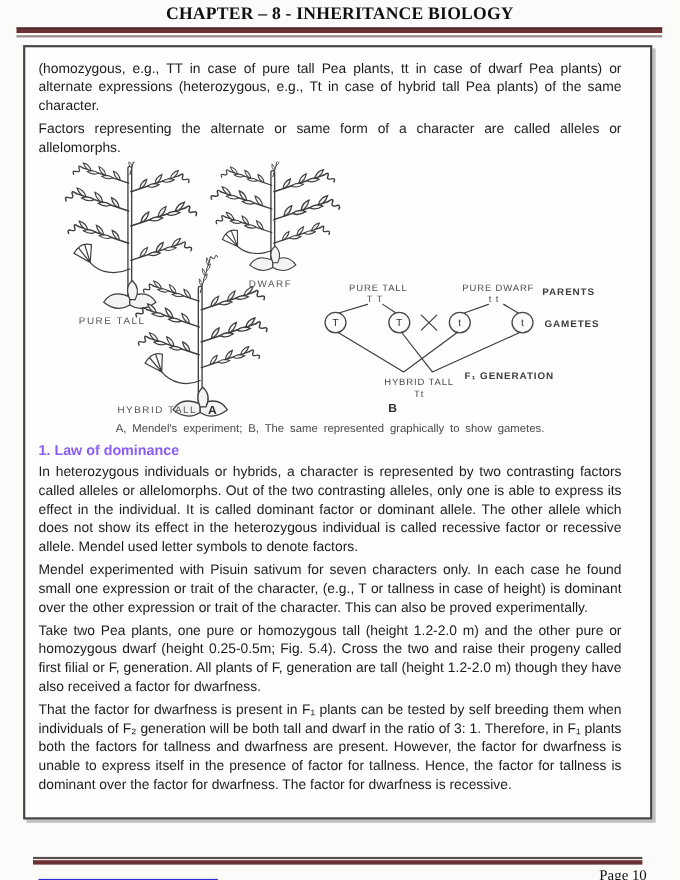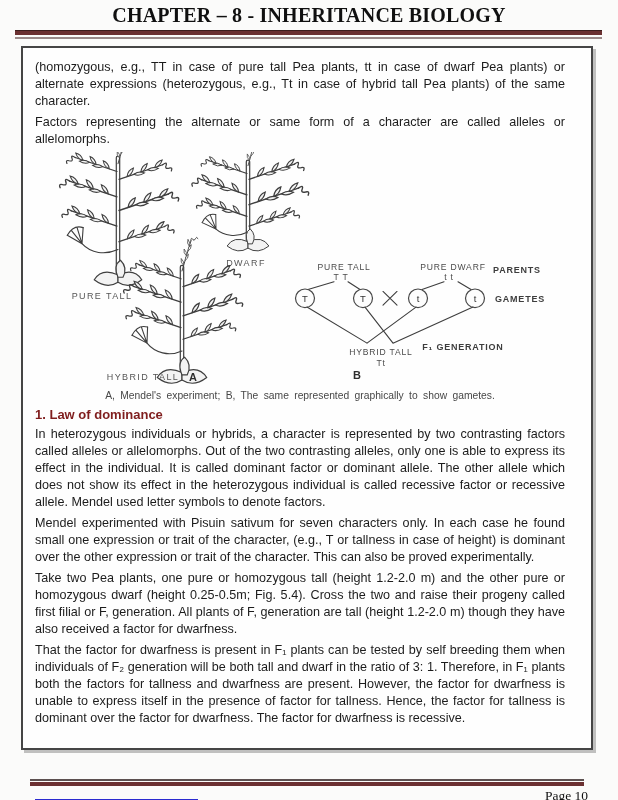--- a/index.html
+++ b/index.html
@@ -9,21 +9,21 @@
     font-family:"Liberation Sans",sans-serif;
     color:#1c1c1c;
   }
   .page{position:relative;width:618px;height:800px;}
   
   .chapter-title{
     margin:4px 0 3px;
     text-align:center;
     font-family:"Liberation Serif",serif;
     font-weight:bold;
-    font-size:20px;
+    font-size:16px;
     letter-spacing:.2px;
     color:#101010;
   }
   .header-rule{margin:0 16px 0 15px;}
   .header-rule .thick{height:4px;background:var(--accent,#6b3031);border-top:1px solid #3d1d1d;}
   .header-rule .gap{height:2px;}
   .header-rule .thin{height:2px;background:#9b8a8a;}
   
   .content-box{
     margin:7px 25px 0 21px;
@@ -37,21 +37,21 @@
   .content-box p{
     margin:3px 0 4px;
     font-size:12.6px;
     line-height:17px;
     text-align:justify;
   }
   h3.section-heading{
     margin:5px 0 2px;
     font-size:13px;
     line-height:16px;
-    color:#7f1d1d;
+    color:#8b5cf6;
   }
   
   .figure{width:552px;height:236px;}
   .figure svg{display:block;}
   .st{stroke:#3e3e3e;fill:none;stroke-width:1.1;stroke-linecap:round;}
   .lf{fill:#f3f3f3;stroke:#3e3e3e;stroke-width:.9;}
   .stem-o{stroke:#3e3e3e;stroke-width:4.6;fill:none;stroke-linecap:round;}
   .stem-i{stroke:#fcfcfc;stroke-width:2.2;fill:none;stroke-linecap:round;}
   .fig-label{font-size:9px;fill:#555;letter-spacing:1.4px;font-family:"Liberation Sans",sans-serif;}
   .fig-small{font-size:8.6px;fill:#4a4a4a;letter-spacing:.8px;font-family:"Liberation Sans",sans-serif;}

